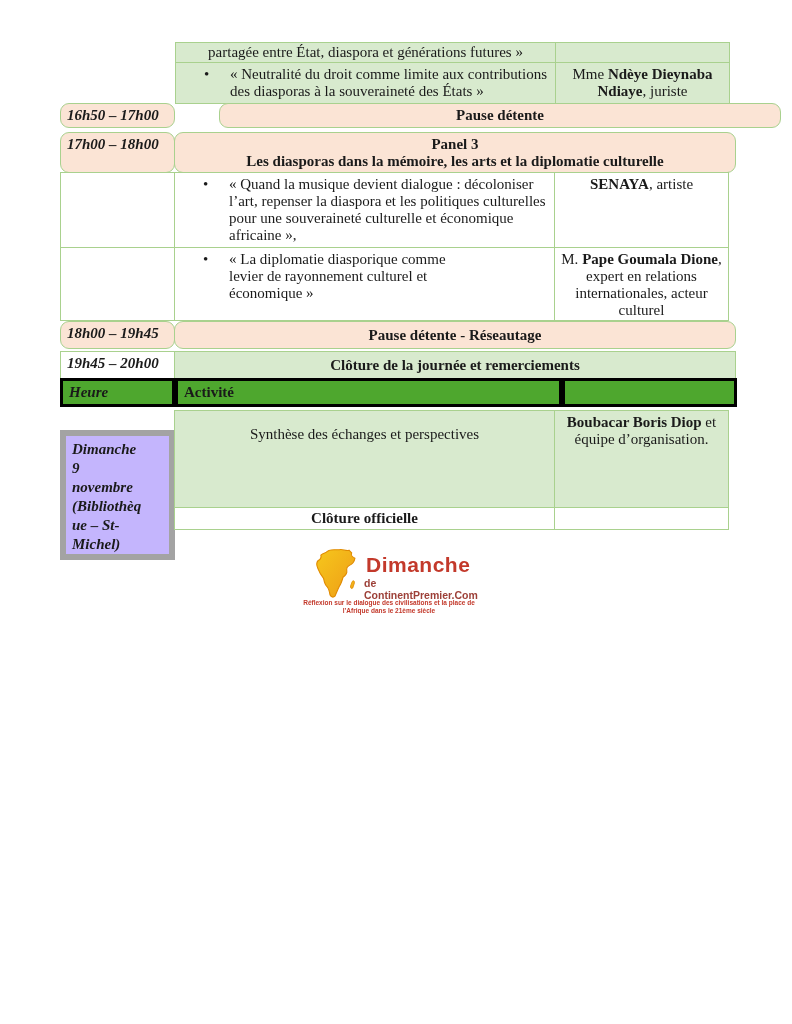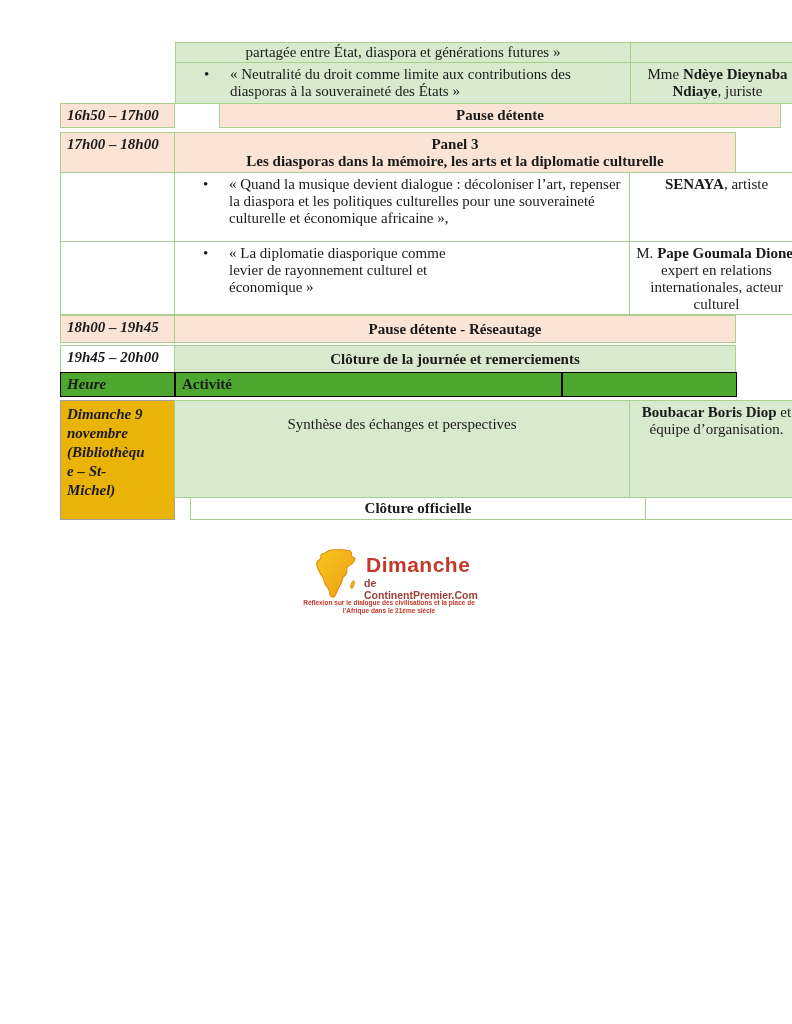--- a/index.html
+++ b/index.html
@@ -8,45 +8,45 @@
     position:relative; width:792px; height:1024px; background:#ffffff;
     margin:0 auto; overflow:hidden;
     font-family:"Liberation Serif", serif; color:#1a1a1a;
   }
   .tbl { position:absolute; left:60px; top:42px; width:677px; font-size:15px; line-height:17px; }
   .row { display:flex; }
   .row + .row { margin-top:-1px; }
   .cell { border:1px solid #a9d18e; min-height:20px; padding:1px 4px; }
   .cell + .cell { margin-left:-1px; }
   .c-time   { width:115px; flex:none; font-weight:bold; font-style:italic; padding:3px 6px 0 6px; }
-  .c-act    { width:456px; flex:none; }
+  .c-act    { width:381px; flex:none; }
   .c-spk    { width:175px; flex:none; text-align:center; }
   .c-merged { width:562px; flex:none; text-align:center; }
   .indent   { margin-left:115px; }
   .bg-green { background:#d8eace; }
-  .bg-peach { background:#fbe4d5; }
+  .bg-peach { background:#fbe4d5;border-radius:9px; }
   .bg-white { background:#ffffff; }
   .bg-dark  { background:#4ea72e; }
   .bold { font-weight:bold; }
   .center { text-align:center; }
   .gap { border:none; }
   .bullet-wrap { display:flex; padding:2px 2px 2px 24px; }
   .bullet { width:26px; flex:none; }
   .btext { flex:1; padding-right:2px; }
   .btext.narrow { max-width:248px; }
-  .hdr-cell { border:1px solid #000000; font-weight:bold; padding:3px 6px; min-height:23px; }
+  .hdr-cell { border:3px solid #000000; font-weight:bold; padding:3px 6px; min-height:23px; }
   .hdr-time { width:115px; flex:none; font-style:italic; }
   .hdr-act  { width:387px; flex:none;font-family:Liberation Serif, serif; }
   .hdr-spk  { width:175px; flex:none; }
   .bottom-wrap { display:flex; margin-top:-1px; }
-  .bottom-time { width:115px; flex:none; border:1px solid #a3a3a3; background:#eab308;
+  .bottom-time { width:115px; flex:none; border:6px solid #a3a3a3; background:#c4b5fd;
                  font-weight:bold; font-style:italic; padding:4px 26px 0 6px;
-                 overflow-wrap:anywhere; line-height:19px; }
+                 overflow-wrap:anywhere; line-height:19px;margin-top:20px; }
   .bottom-right { flex:1; margin-left:-1px; }
-  .bottom-right .row + .row { margin-top:-1px;margin-left:16px; }
+  .bottom-right .row + .row { margin-top:-1px; }
   
   .logo { position:absolute; left:303px; top:544px; width:172px; height:72px;
           font-family:"Liberation Sans", sans-serif; }
   .logo-africa { position:absolute; left:4px; top:3px; width:58px; height:54px; }
   .logo-brand { position:absolute; left:63px; top:9px; font-size:21px; font-weight:bold;
                 color:#c3392b; letter-spacing:0.5px; }
   .logo-sub { position:absolute; left:61px; top:33px; font-size:10.5px; font-weight:bold;
               color:#9d4038; }
   .logo-tag { position:absolute; left:0; top:55px; width:172px; font-size:6.5px;
               line-height:8px; font-weight:bold; color:#c3392b; text-align:center; }

